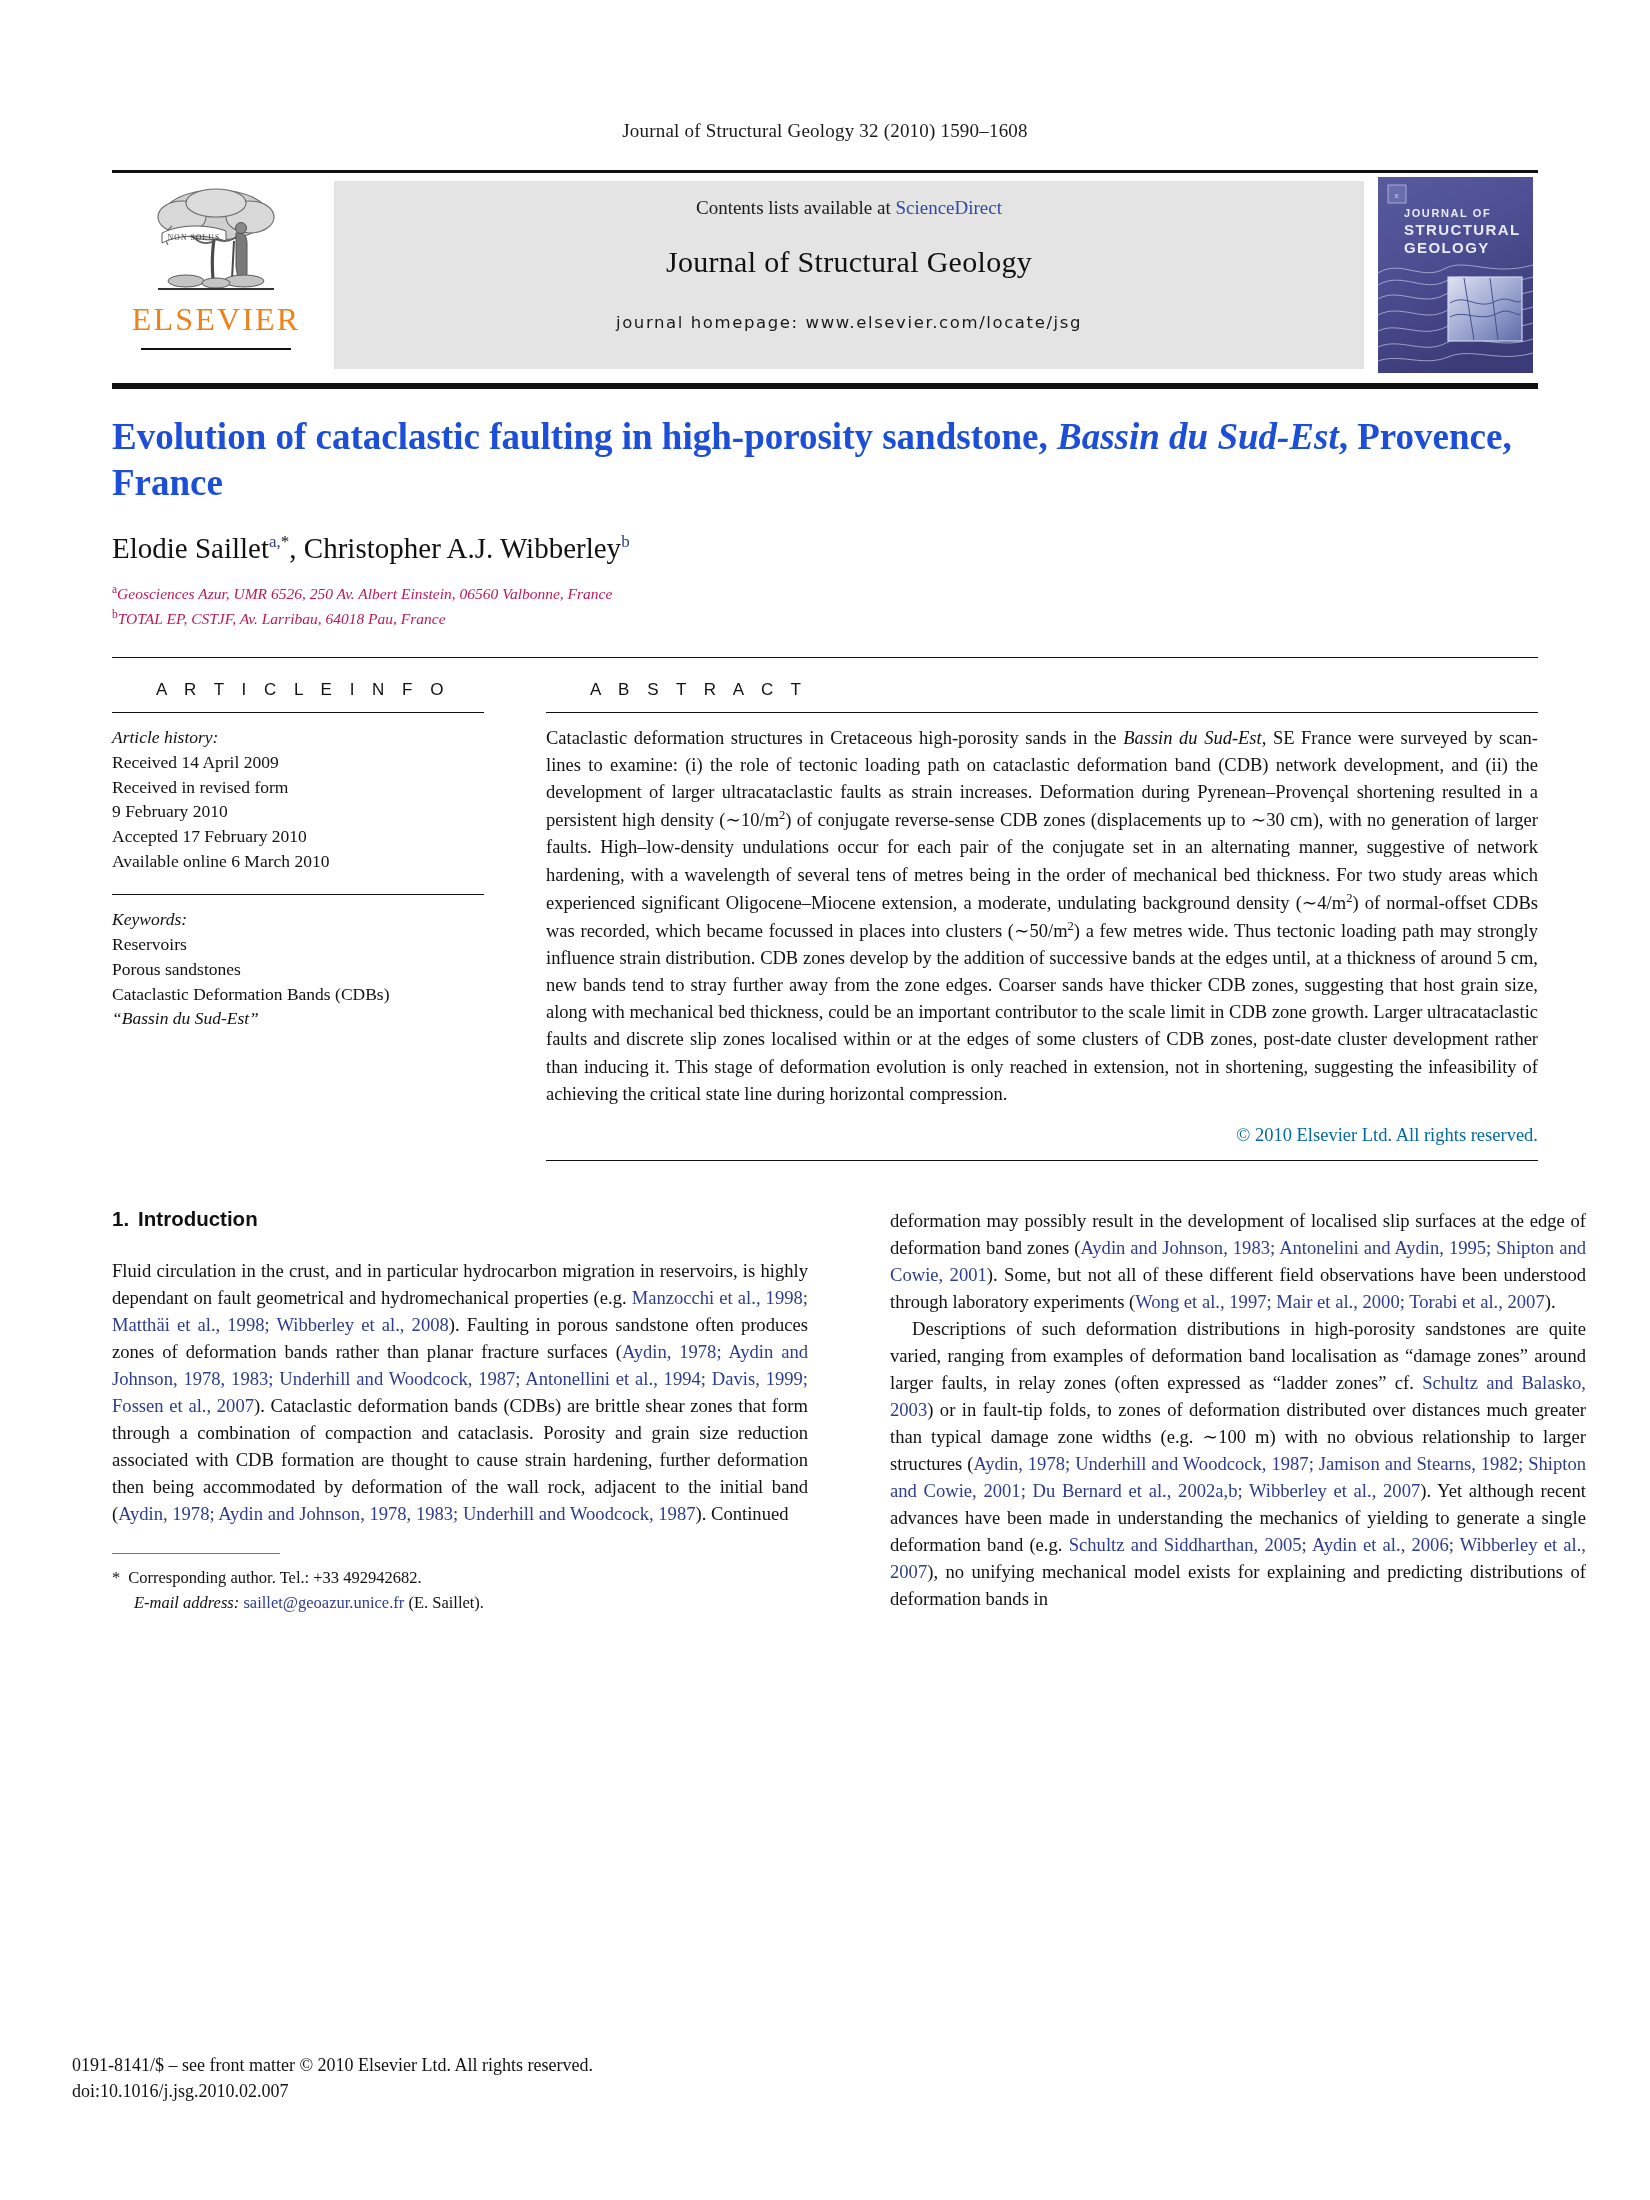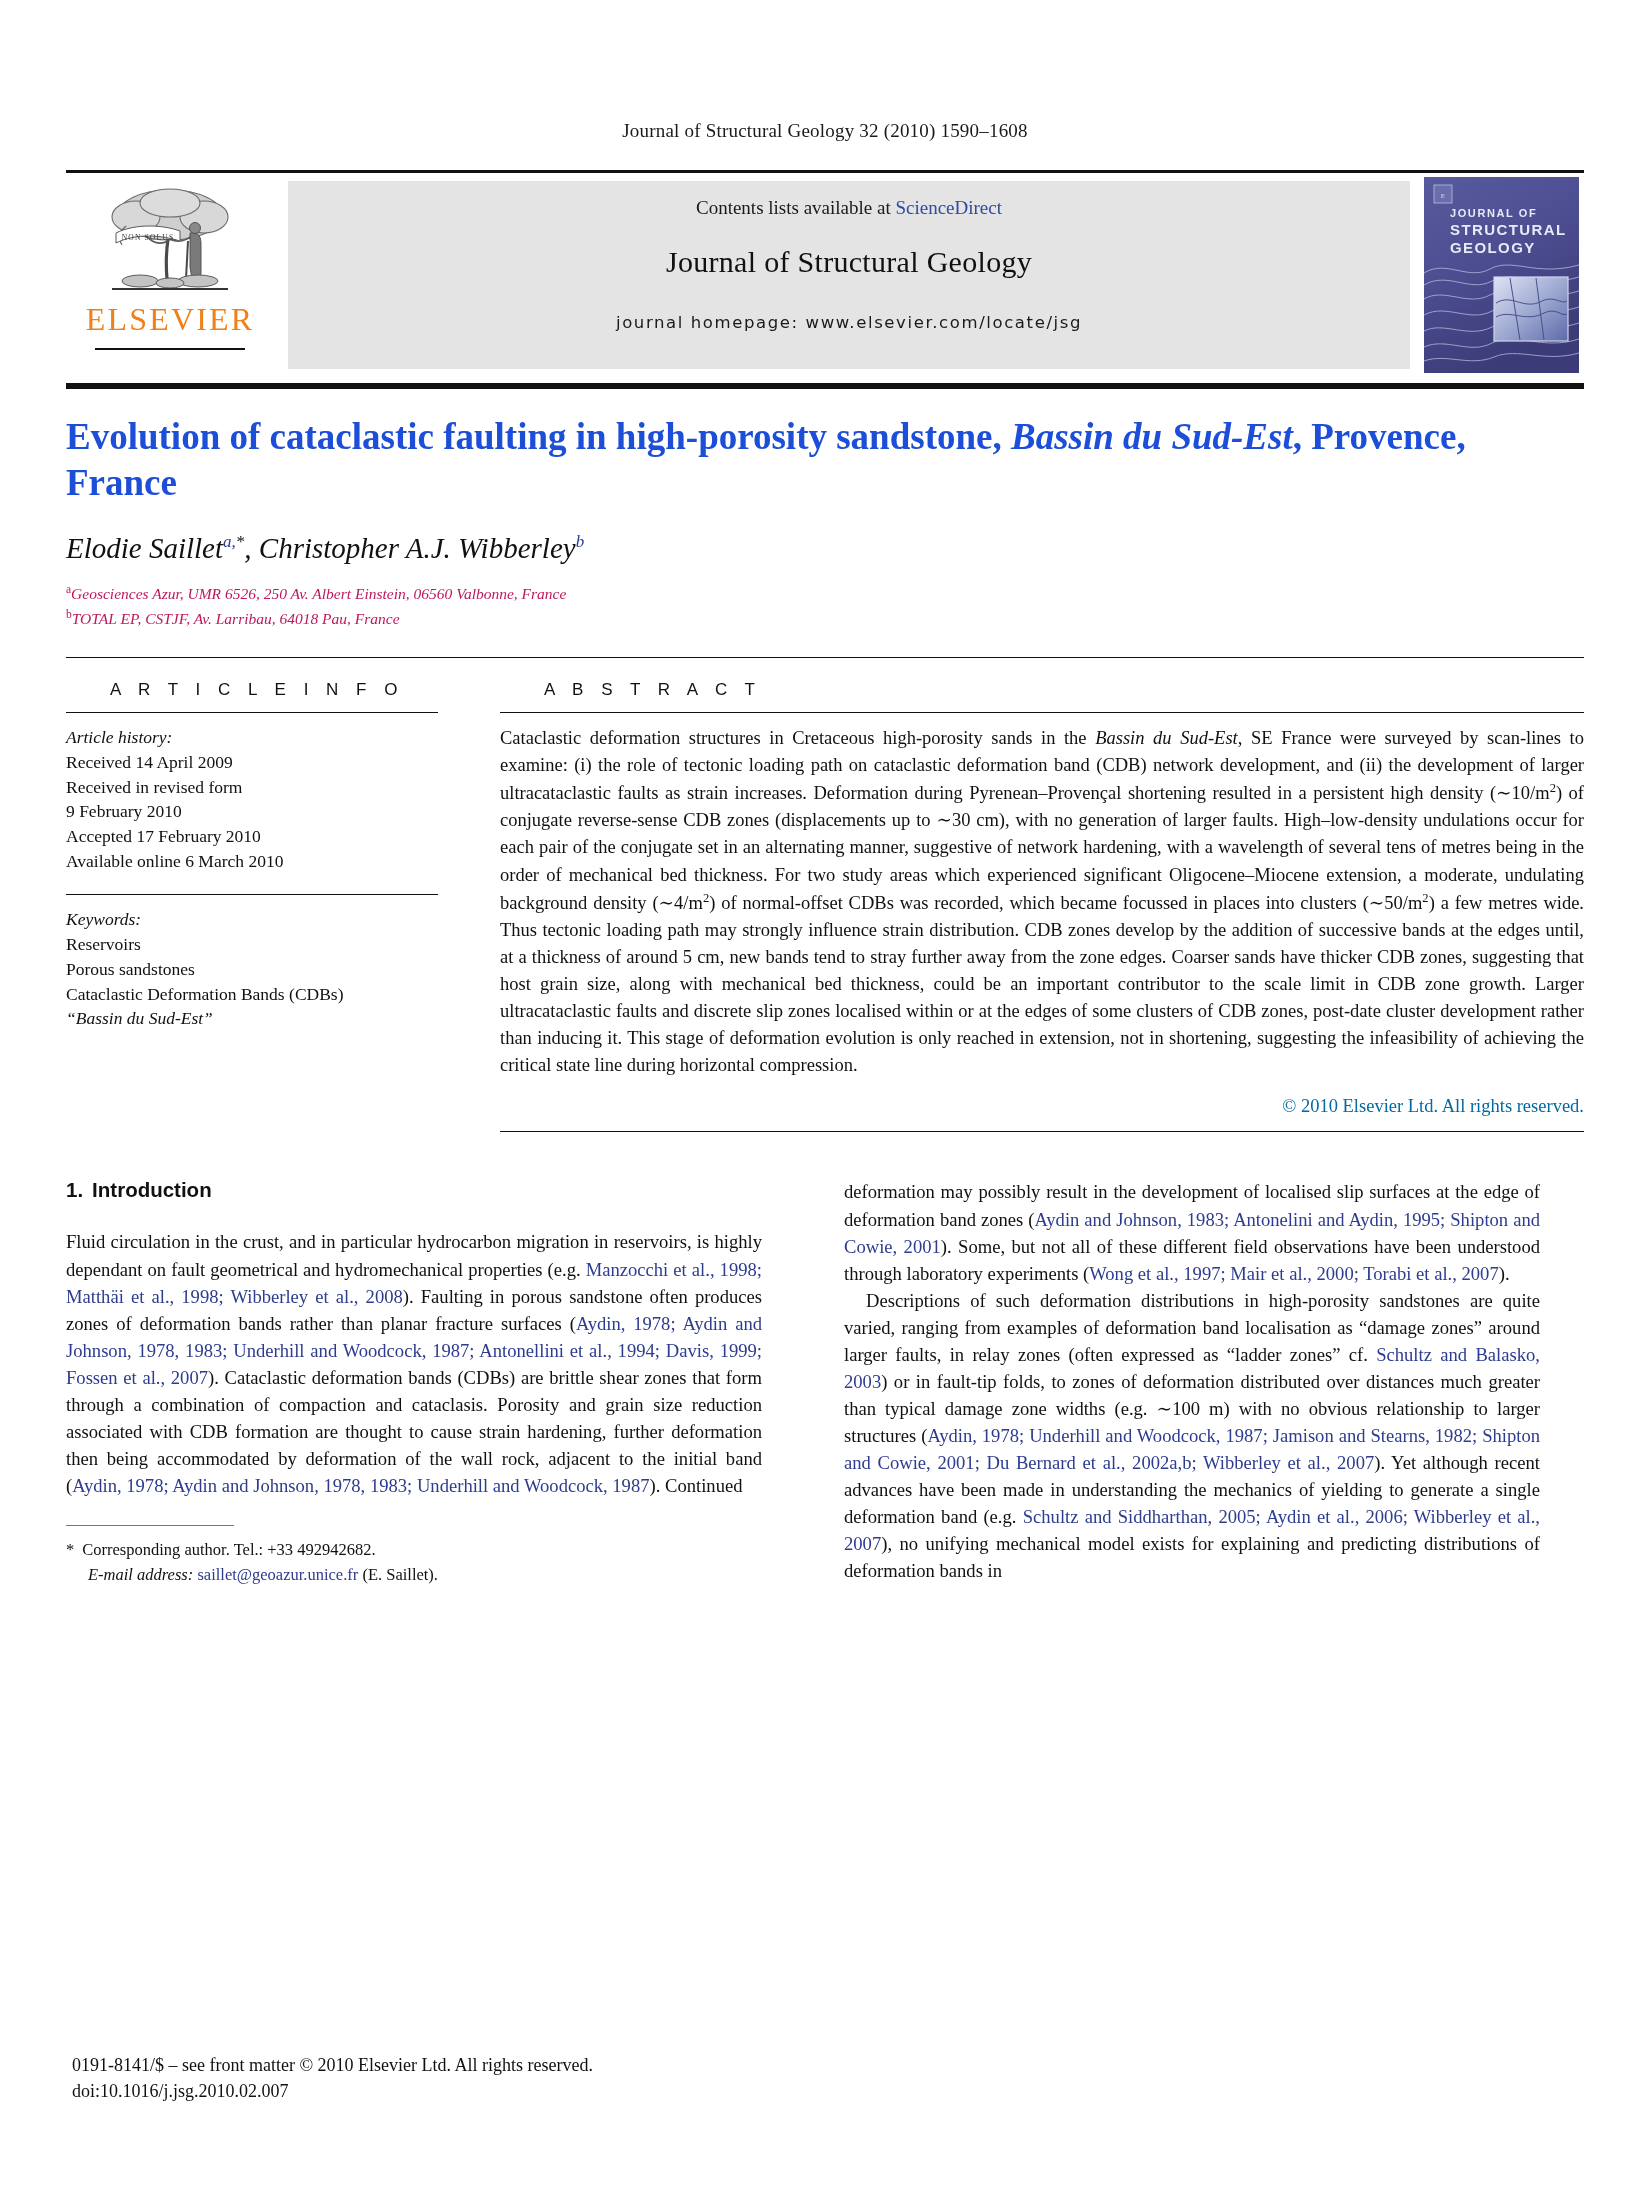--- a/index.html
+++ b/index.html
@@ -13,21 +13,21 @@
     font-family: "Liberation Serif", "DejaVu Serif", serif;
     color: #000000;
     position: relative;
     overflow: hidden;
   }
   .page {
     width: 1650px;
     height: 2200px;
     position: relative;
     box-sizing: border-box;
-    padding: 0 66px;
+    padding: 0 112px;
   }
 
   
   .running-head {
     text-align: center;
     font-size: 19px;
     letter-spacing: .2px;
     padding-top: 120px;
     color: #1a1a1a;
   }
@@ -129,21 +129,20 @@
     margin-top: 26px;
     color: #1d4ed8;
     font-weight: 700;
   }
   .title em { font-style: italic; }
 
   .authors {
     font-size: 29px;
     margin-top: 26px;
     color: #111;
-    font-style: italic;
   }
   .authors sup { font-size: 17px; color: #2d3c8f; vertical-align: super; }
   .authors sup.star { color: #111; }
 
   .affil {
     font-size: 15.5px;
     font-style: italic;
     line-height: 1.48;
     margin-top: 16px;
     color: #be185d;

